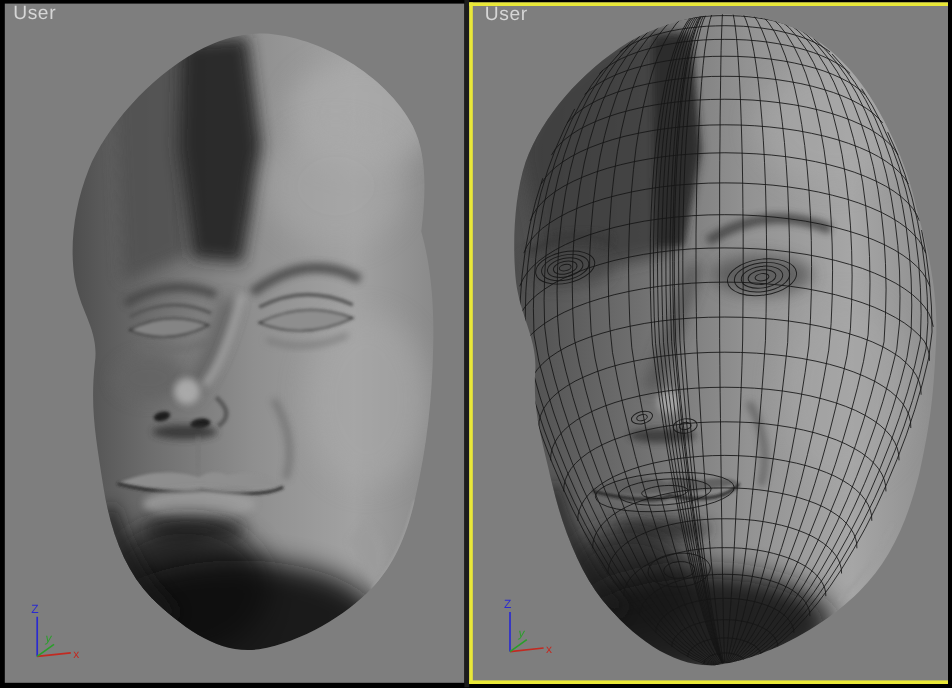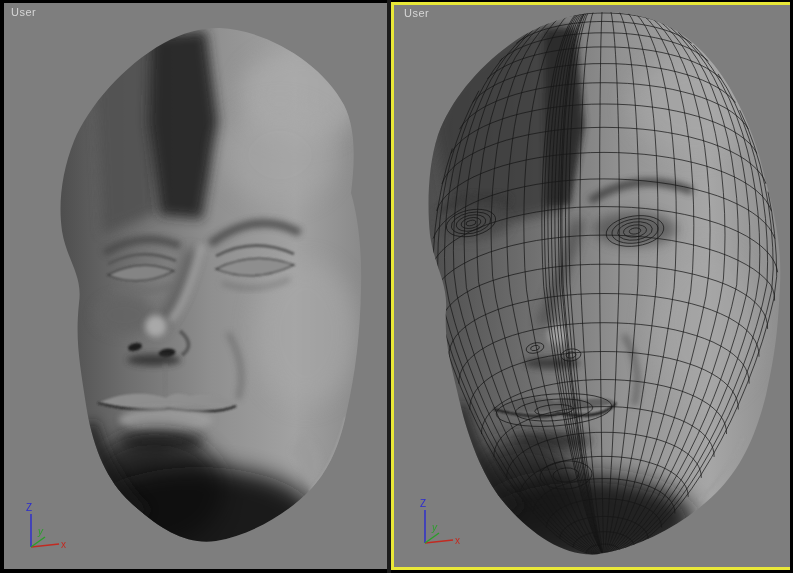--- a/index.html
+++ b/index.html
@@ -12,21 +12,21 @@
   .viewport.left{left:4px;top:3px;width:383px;height:566px;}
   .viewport-frame{
     position:absolute;left:391px;top:2px;width:399px;height:568px;
     border:3px solid var(--active-border,#e9e838);border-right:none;
     box-sizing:border-box;background:var(--viewport-bg,#7e7e7e);
     overflow:hidden;
   }
   .splitter{position:absolute;left:387px;top:0;width:4px;height:573px;background:#1c1c1c;cursor:col-resize;}
   .vp-label{
     position:absolute;z-index:5;
-    color:var(--label-text,#d6d6d6);font-size:11px;line-height:12px;
+    color:var(--label-text,#d6d6d6);font-size:16px;line-height:12px;
     letter-spacing:0.5px;user-select:none;cursor:default;
   }
   .viewport.left .vp-label{left:7px;top:3px;}
   .viewport-frame .vp-label{left:10px;top:2px;}
   svg.head{position:absolute;left:0;top:0;}
   svg.gizmo{position:absolute;z-index:4;}
   .viewport.left svg.gizmo{left:10px;top:498px;}
   .viewport-frame svg.gizmo{left:14px;top:492px;}
   .gizmo line{stroke-width:1.4;}
   .gizmo .ax-x{stroke:var(--axis-x,#c22a21);}

